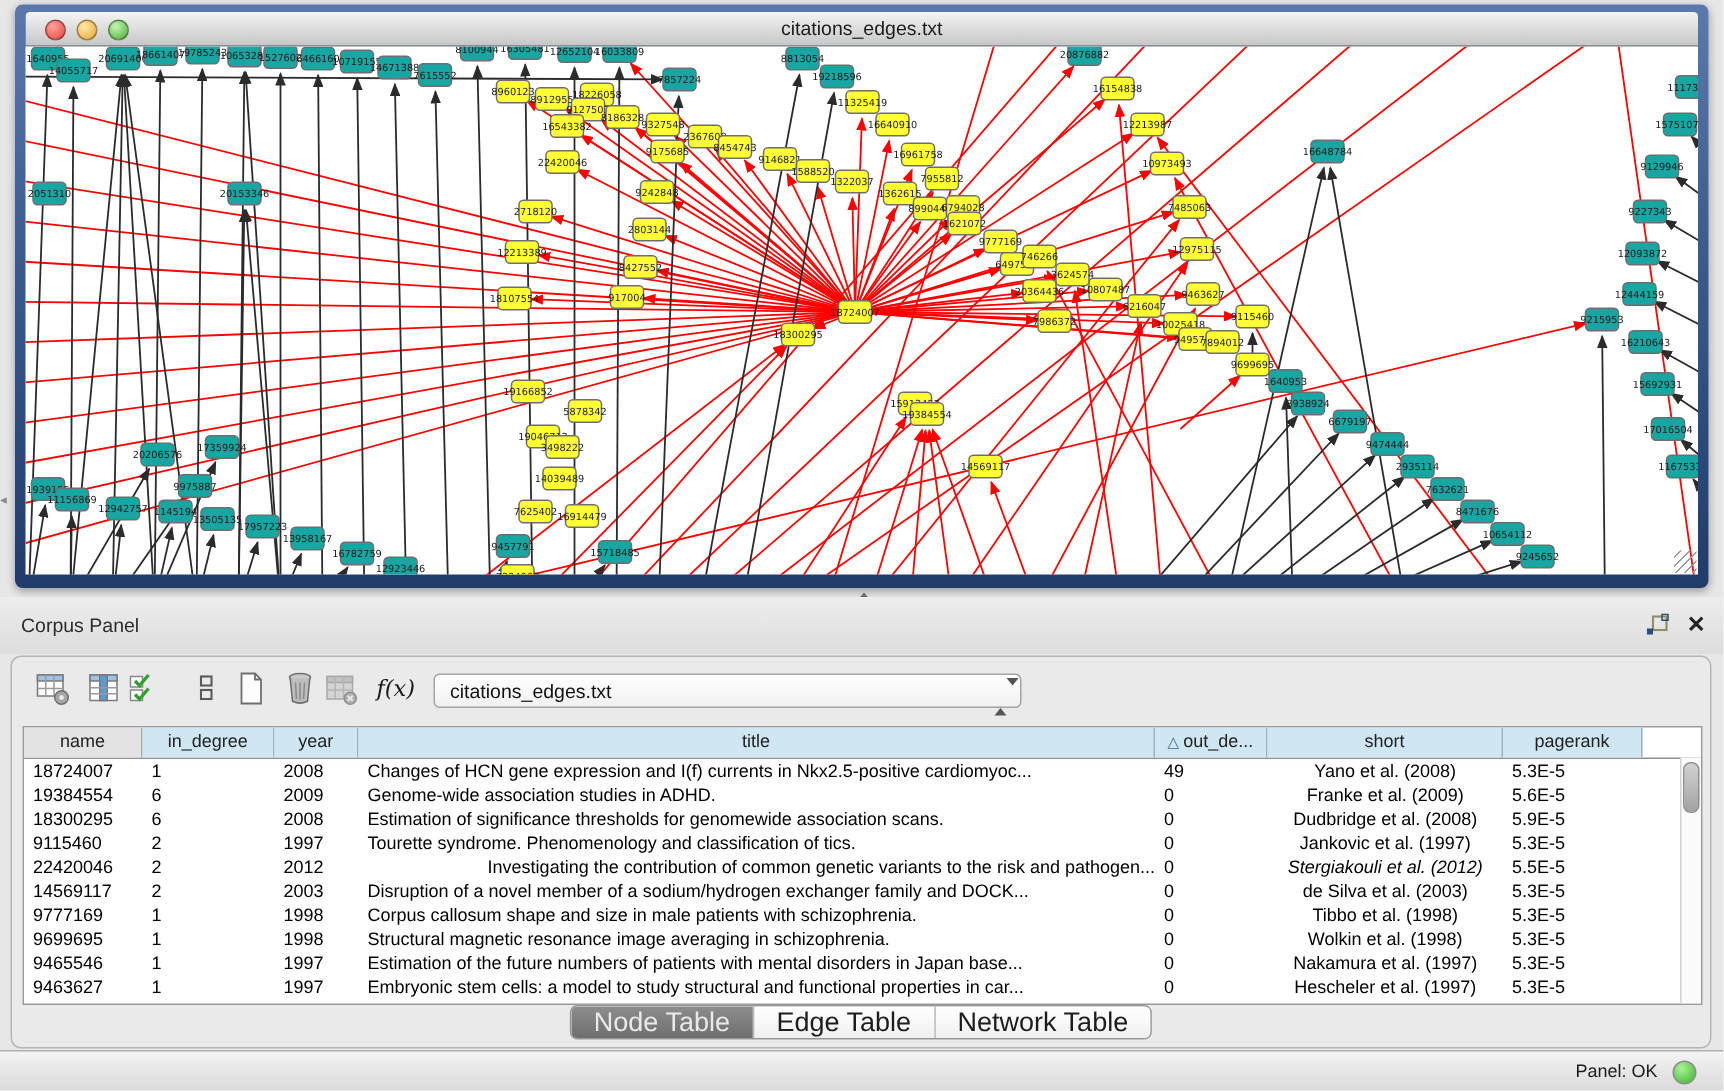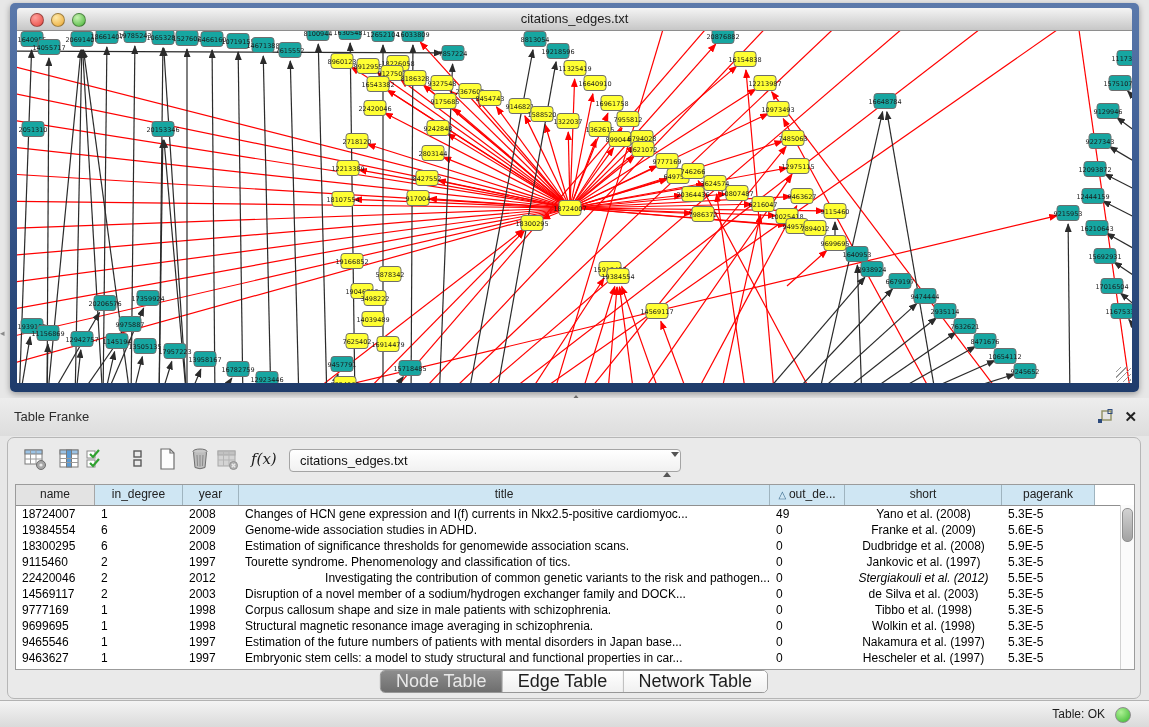--- a/index.html
+++ b/index.html
@@ -484,21 +484,21 @@
           <text x="1008" y="342.5" text-anchor="middle" class="nlabel">9245652</text>
         </svg>
       <div class="resize-grip"></div>
     </div>
   </div>
 
   <div class="split-arrow"></div>
   <div class="edge-arrow">◂</div>
 
   <div class="tp-header">
-    <span class="tp-title">Table Franke</span>
+    <span class="tp-title">Corpus Panel</span>
     <span class="tp-float">
       <svg width="16" height="16" viewBox="0 0 16 16">
         <rect x="5" y="2" width="9" height="9" fill="none" stroke="#8f8f62" stroke-width="1.4"></rect>
         <rect x="1" y="10" width="4" height="4" fill="#2c4a7c"></rect>
         <rect x="11" y="0.5" width="4" height="4" fill="none" stroke="#2c4a7c"></rect>
       </svg>
     </span>
     <span class="tp-close">✕</span>
   </div>
 
@@ -681,16 +681,16 @@
     </div>
 
     <div class="tp-tabs" id="tabs">
         <span class="seg seg-active">Node Table</span>
         <span class="seg">Edge Table</span>
         <span class="seg">Network Table</span>
       </div>
   </div>
 
   <div class="statusbar">
-    <span class="mem-label">Table: OK</span>
+    <span class="mem-label">Panel: OK</span>
     <span class="mem-dot"></span>
   </div>
 </div>
 
 </body></html>

